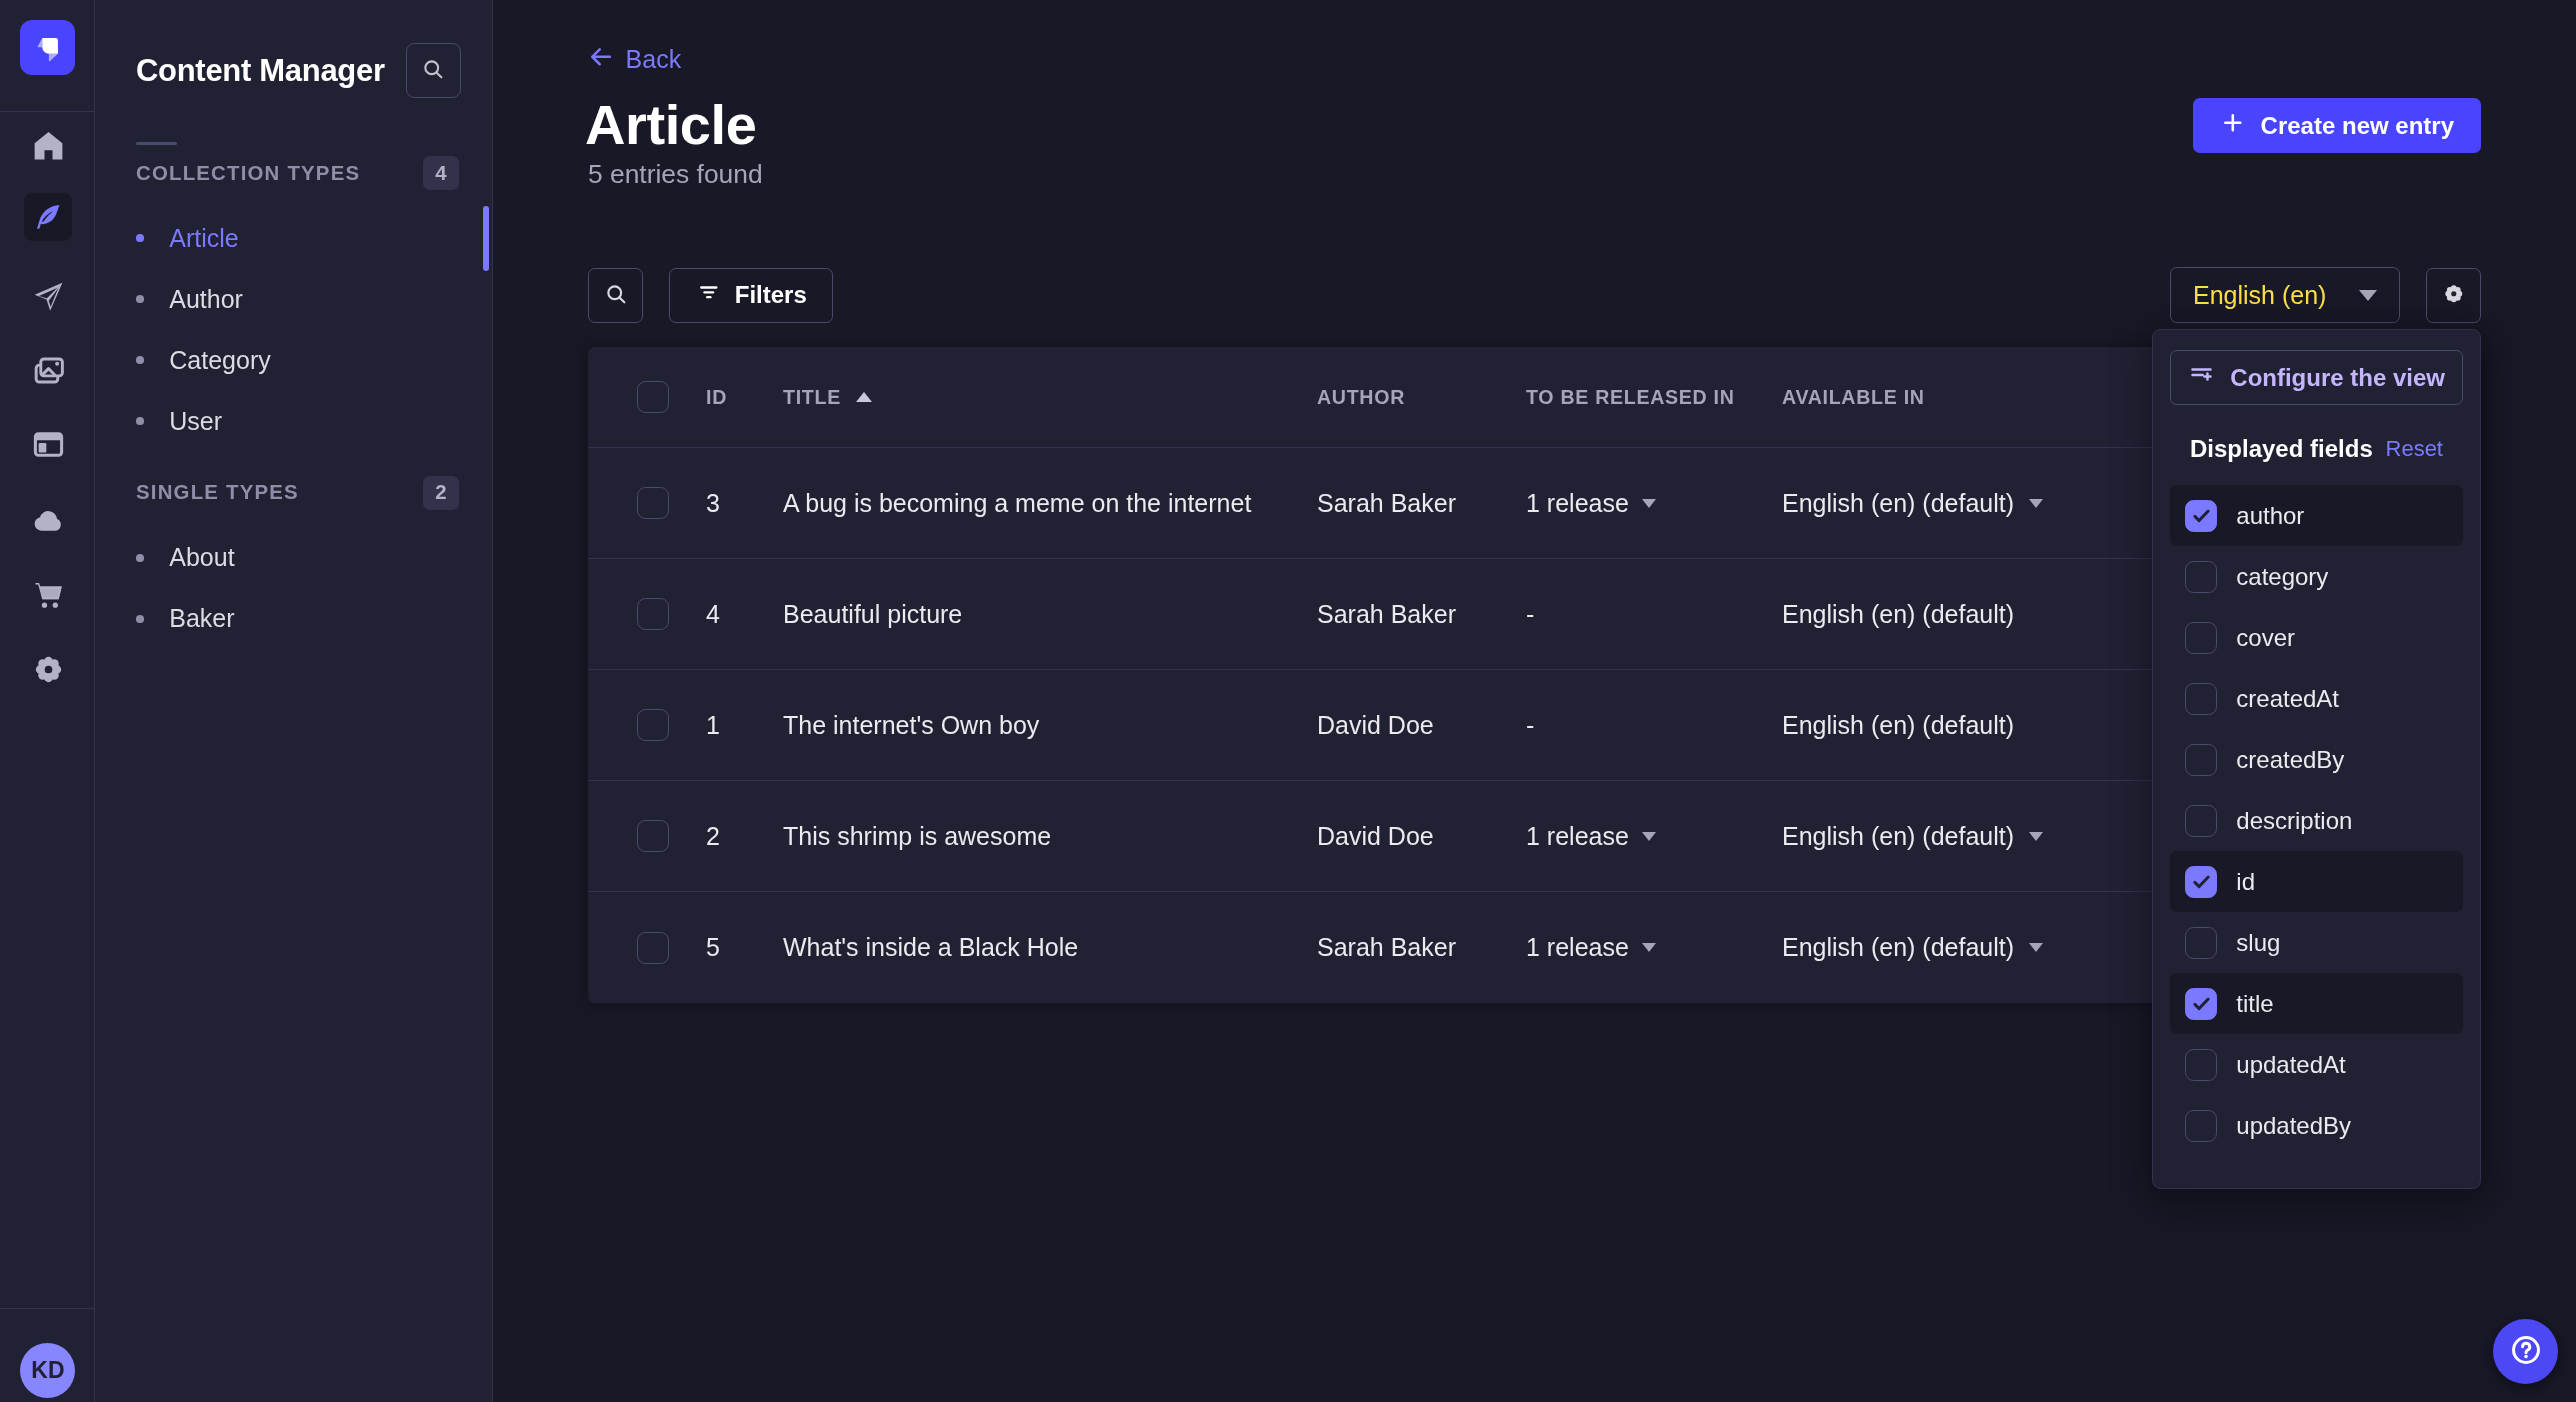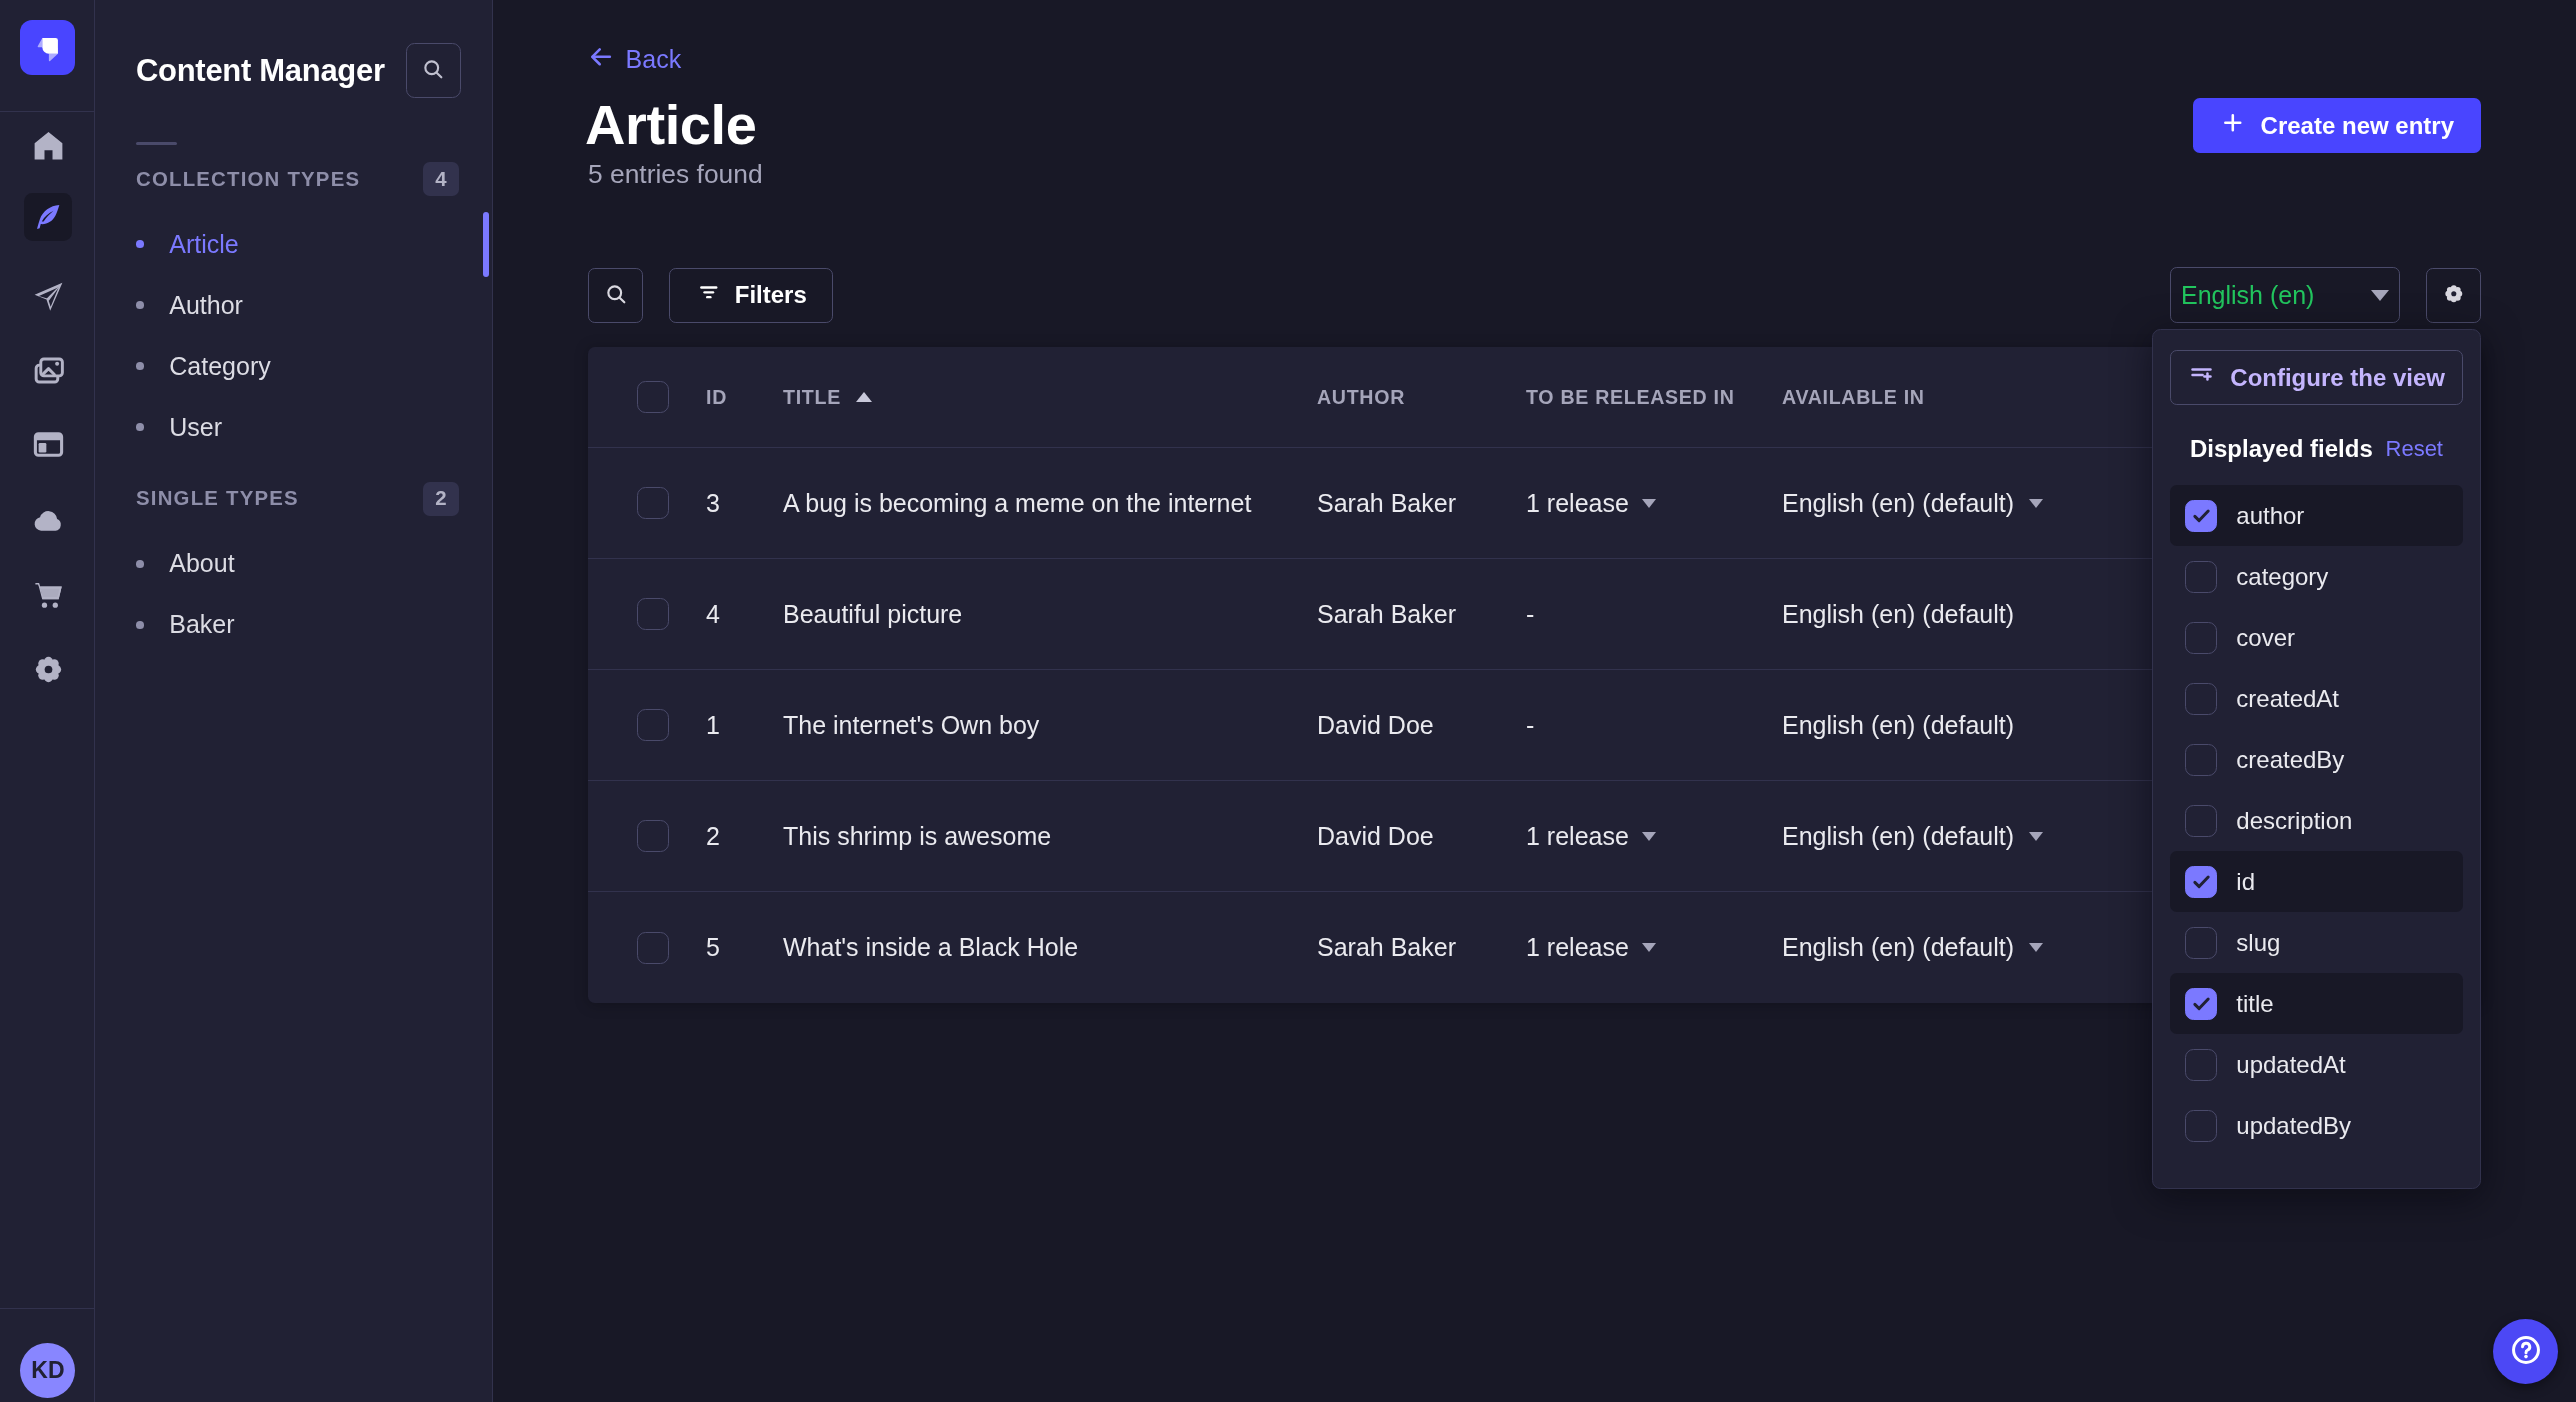--- a/index.html
+++ b/index.html
@@ -23,21 +23,21 @@
   .avatar{position:absolute;bottom:4px;left:20.4px;width:55px;height:55px;border-radius:50%;background:#8886ff;
           color:#212134;font-size:23px;font-weight:700;display:flex;align-items:center;justify-content:center}
   
   .nav{width:398px;height:100%;background:#212134;border-right:0.9px solid #32324d;flex:none;padding-left:0}
   .nav-header{display:flex;align-items:center;justify-content:space-between;padding:43px 31.5px 0 41px}
   .nav-title{font-size:31px;font-weight:700;color:#ffffff;letter-spacing:-0.3px}
   .nav-search-btn{width:55px;height:55px;border-radius:8.5px;border:0.9px solid #4a4a6a;background:transparent;
                   display:flex;align-items:center;justify-content:center;color:#c0c0cf;cursor:pointer;flex:none}
   .nav-search-btn svg{width:25.6px;height:25.6px}
   .nav-divider{margin:44px 0 0 41px;width:41px;height:2.6px;background:#4a4a6a;border-radius:1.7px}
-  .nav-section-head{margin-top:19px;height:31px;display:flex;align-items:center;justify-content:space-between;
+  .nav-section-head{margin-top:13px;height:31px;display:flex;align-items:center;justify-content:space-between;
                     padding:0 33px 0 41px}
   .nav-section-head.second{margin-top:25.6px}
   .nav-section-label{font-size:20.4px;font-weight:700;letter-spacing:1.2px;color:#8e8ea9}
   .nav-badge{min-width:36px;height:34px;border-radius:6.8px;background:#32324d;color:#b3b3c6;font-size:20.4px;font-weight:600;
              display:flex;align-items:center;justify-content:center;padding:0 8.5px}
   .nav-items{margin-top:19px}
   .nav-item{position:relative;height:61px;display:flex;align-items:center;padding-left:41px;cursor:pointer}
   .nav-dot{width:7.7px;height:7.7px;border-radius:50%;background:#8e8ea9;flex:none}
   .nav-item-label{margin-left:25.6px;font-size:25px;color:#dcdce4}
   .nav-item.active .nav-dot{background:#7b79ff}
@@ -57,22 +57,22 @@
   .create-btn svg{width:25.6px;height:25.6px}
   
   .toolbar{position:absolute;top:267px;left:95px;right:95px;display:flex;align-items:center;justify-content:space-between}
   .toolbar-left,.toolbar-right{display:flex;align-items:center;gap:26px}
   .icon-btn{width:55px;height:55px;border-radius:6.8px;border:0.9px solid #4a4a6a;background:transparent;color:#d9d8e0;
             display:flex;align-items:center;justify-content:center;cursor:pointer}
   .icon-btn svg{width:25.6px;height:25.6px}
   .filters-btn{height:55px;padding:0 25.6px;border-radius:6.8px;border:0.9px solid #4a4a6a;background:transparent;color:#ffffff;
                font-size:24px;font-weight:600;display:flex;align-items:center;gap:13.6px;cursor:pointer;font-family:inherit}
   .filters-btn svg{width:25.6px;height:25.6px}
-  .locale-select{height:56px;min-width:230px;padding:0 10px;border-radius:6.8px;border:0.9px solid #4a4a6a;background:transparent;
-                 color:#22c55e;font-size:25px;display:flex;align-items:center;justify-content:space-between;gap:29px;cursor:pointer}
+  .locale-select{height:56px;min-width:230px;padding:0 22px;border-radius:6.8px;border:0.9px solid #4a4a6a;background:transparent;
+                 color:#fde047;font-size:25px;display:flex;align-items:center;justify-content:space-between;gap:29px;cursor:pointer}
   .caret-down{width:0;height:0;border-left:9.4px solid transparent;border-right:9.4px solid transparent;
               border-top:11px solid #a5a5ba}
   .caret-down.small{border-left-width:7.7px;border-right-width:7.7px;border-top-width:9.4px}
   .caret-up{width:0;height:0;border-left:8.5px solid transparent;border-right:8.5px solid transparent;
             border-bottom:10.2px solid #c8c8da}
   
   .table{position:absolute;top:347px;left:95px;right:95px;height:656px;background:#212134;border-radius:6.8px;
          box-shadow:0 1.7px 13.6px rgba(0,0,0,.25);z-index:1;overflow:hidden}
   .thead{height:101px;display:flex;align-items:center;border-bottom:0.9px solid #32324d}
   .trow{height:111px;display:flex;align-items:center;border-bottom:0.9px solid #32324d;cursor:pointer}

